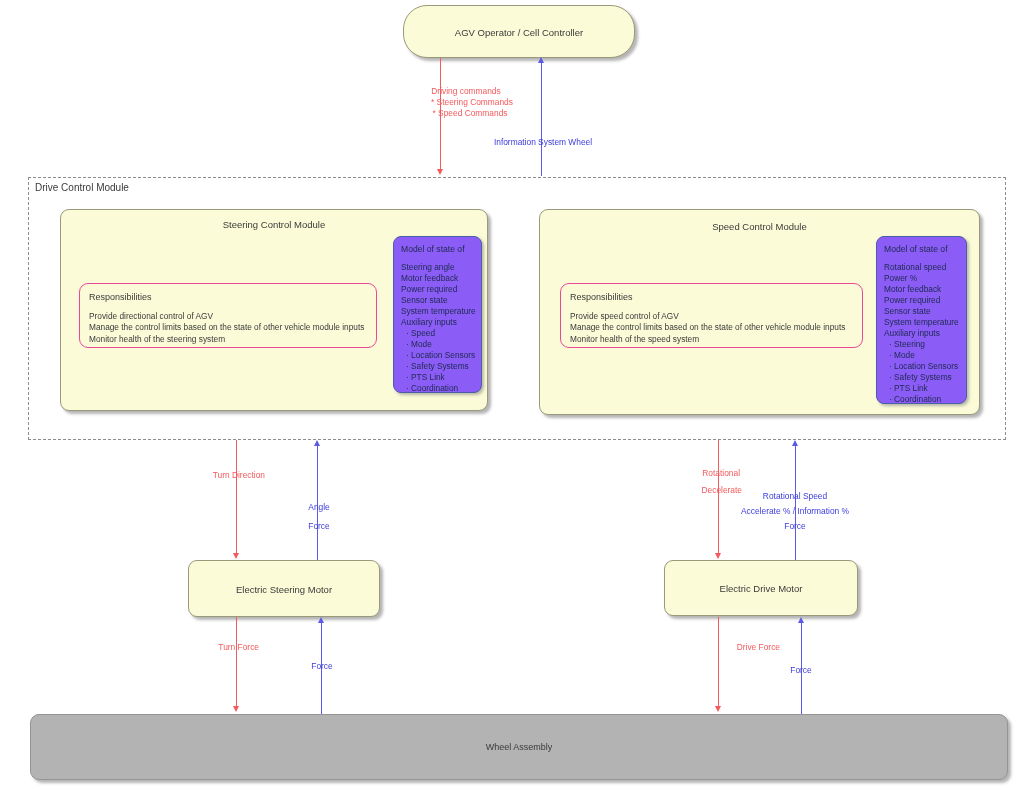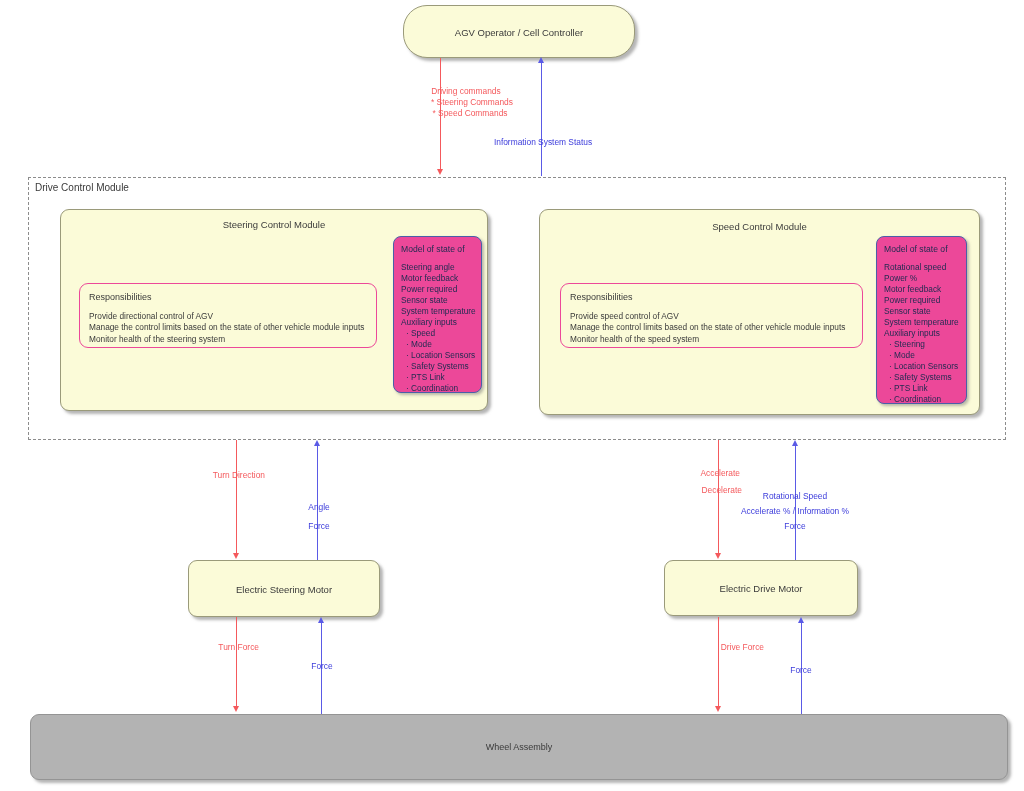--- a/index.html
+++ b/index.html
@@ -74,21 +74,21 @@
     color: #3a3a3a;
     font-size: 8.3px;
     line-height: 11.3px;
     white-space: nowrap;
   }
   .model-box {
     position: absolute;
     box-sizing: border-box;
     border: 1px solid #4a5fa8;
     border-radius: 8px;
-    background: #ec4899;
+    background: #8b5cf6;
     box-shadow: 2px 2px 3px rgba(120,120,120,0.5);
     padding: 6px 7px 7px 7px;
   }
   .model-title {
     color: #1d2a50;
     font-size: 8.6px;
     line-height: 12px;
     margin-bottom: 7px;
     white-space: nowrap;
   }
@@ -158,21 +158,21 @@
   </div>
 
   <div class="conn red" style="left:440px; top:58px; height:113px;"></div>
   <div class="arrowhead down red" style="left:436.5px; top:169px;"></div>
   <div class="conn-label red center" style="left:466px; top:86px;">Driving commands</div>
   <div class="conn-label red center" style="left:472px; top:97px;">* Steering Commands</div>
   <div class="conn-label red center" style="left:470px; top:108px;">* Speed Commands</div>
 
   <div class="conn blue" style="left:541px; top:63px; height:113px;"></div>
   <div class="arrowhead up blue" style="left:537.5px; top:57px;"></div>
-  <div class="conn-label blue center" style="left:543px; top:137px;">Information System Status</div>
+  <div class="conn-label blue center" style="left:543px; top:137px;">Information System Wheel</div>
 
   <div class="dashed-container" style="left:28px; top:177px; width:978px; height:263px;"></div>
   <div class="dashed-label" style="left:35px; top:182px;">Drive Control Module</div>
 
   <div class="node" style="left:60px; top:209px; width:428px; height:202px;">
     <div class="node-title" style="top:9px;">Steering Control Module</div>
   </div>
 
   <div class="resp-box" style="left:79px; top:283px; width:298px; height:65px;">
     <div class="resp-title">Responsibilities</div>
@@ -241,36 +241,36 @@
   <div class="conn red" style="left:236px; top:617px; height:91px;"></div>
   <div class="arrowhead down red" style="left:232.5px; top:706px;"></div>
   <div class="conn-label red leftal" style="left:259px; top:642px;">Turn Force</div>
 
   <div class="conn blue" style="left:321px; top:623px; height:91px;"></div>
   <div class="arrowhead up blue" style="left:317.5px; top:617px;"></div>
   <div class="conn-label blue center" style="left:322px; top:661px;">Force</div>
 
   <div class="conn red" style="left:718px; top:440px; height:115px;"></div>
   <div class="arrowhead down red" style="left:714.5px; top:553px;"></div>
-  <div class="conn-label red leftal" style="left:740px; top:468px;">Accelerate</div>
+  <div class="conn-label red leftal" style="left:740px; top:468px;">Rotational</div>
   <div class="conn-label red leftal" style="left:742px; top:485px;">Decelerate</div>
 
   <div class="conn blue" style="left:795px; top:446px; height:114px;"></div>
   <div class="arrowhead up blue" style="left:791.5px; top:440px;"></div>
   <div class="conn-label blue center" style="left:795px; top:491px;">Rotational Speed</div>
   <div class="conn-label blue center" style="left:795px; top:506px;">Accelerate % / Information %</div>
   <div class="conn-label blue center" style="left:795px; top:521px;">Force</div>
 
   <div class="node" style="left:664px; top:560px; width:194px; height:56px;">
     <div class="node-center-label">Electric Drive Motor</div>
   </div>
 
   <div class="conn red" style="left:718px; top:617px; height:91px;"></div>
   <div class="arrowhead down red" style="left:714.5px; top:706px;"></div>
-  <div class="conn-label red leftal" style="left:764px; top:642px;text-align:center;">Drive Force</div>
+  <div class="conn-label red leftal" style="left:780px; top:642px;text-align:center;">Drive Force</div>
 
   <div class="conn blue" style="left:801px; top:623px; height:91px;"></div>
   <div class="arrowhead up blue" style="left:797.5px; top:617px;"></div>
   <div class="conn-label blue center" style="left:801px; top:665px;">Force</div>
 
   <div class="wheel" style="left:30px; top:714px; width:978px; height:66px;">
     <div class="wheel-label">Wheel Assembly</div>
   </div>
 
 </div>

